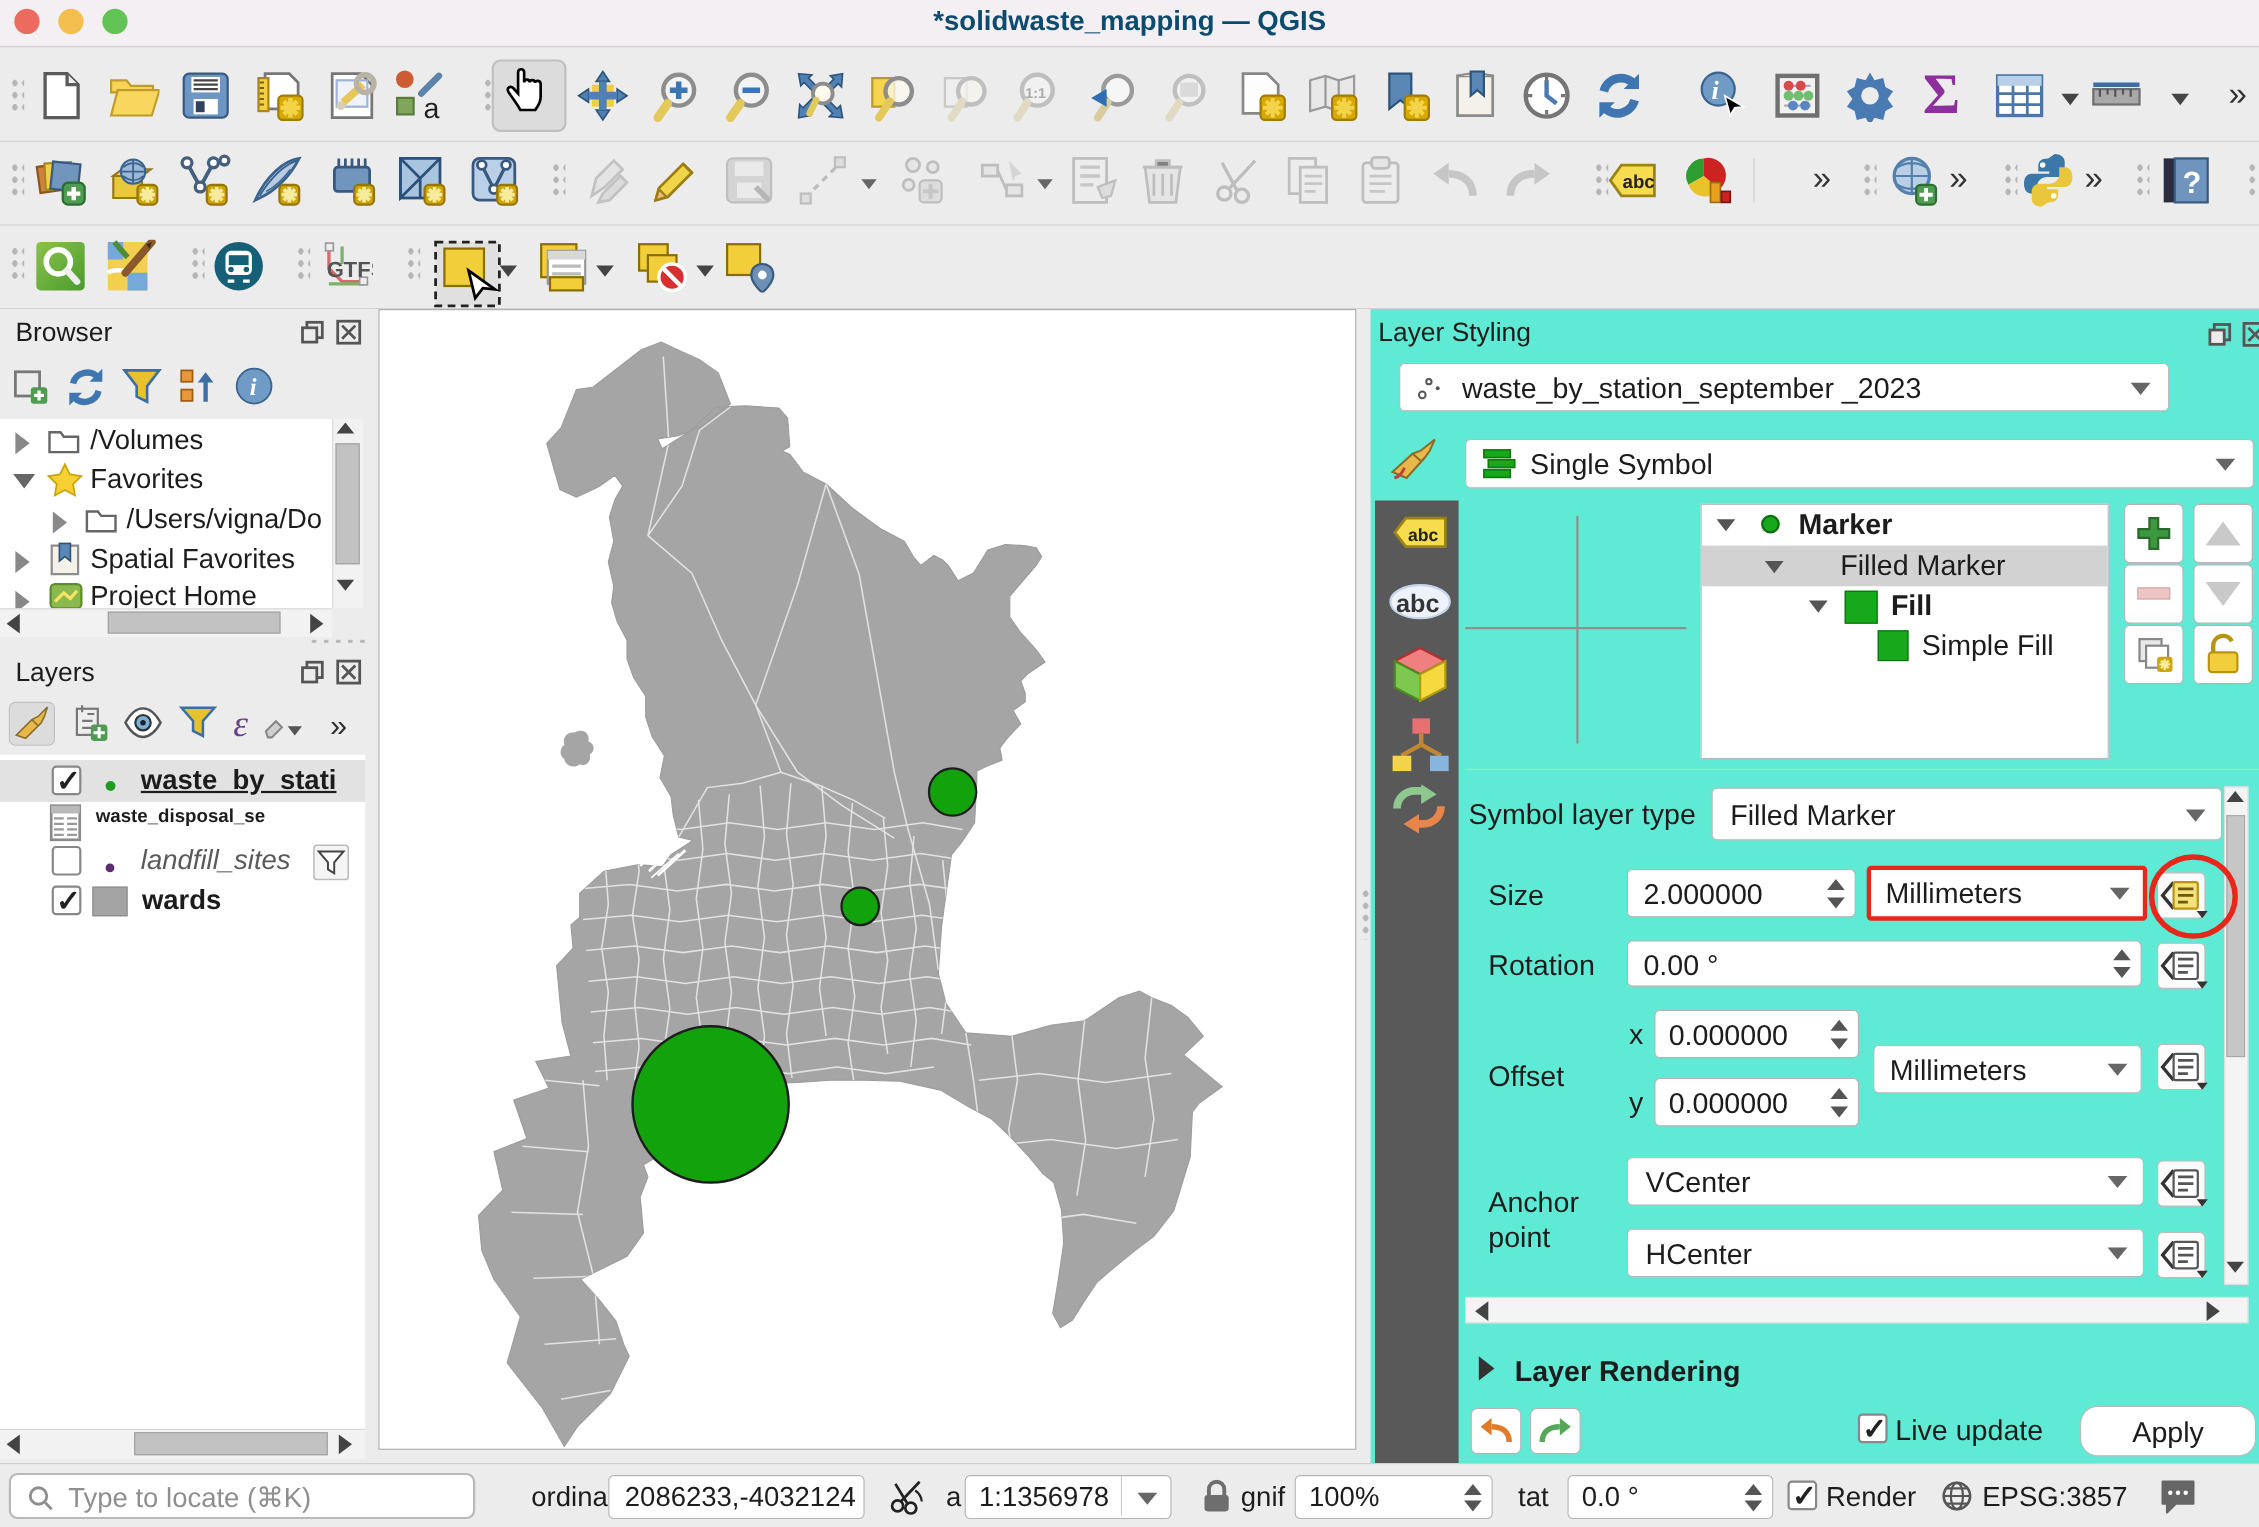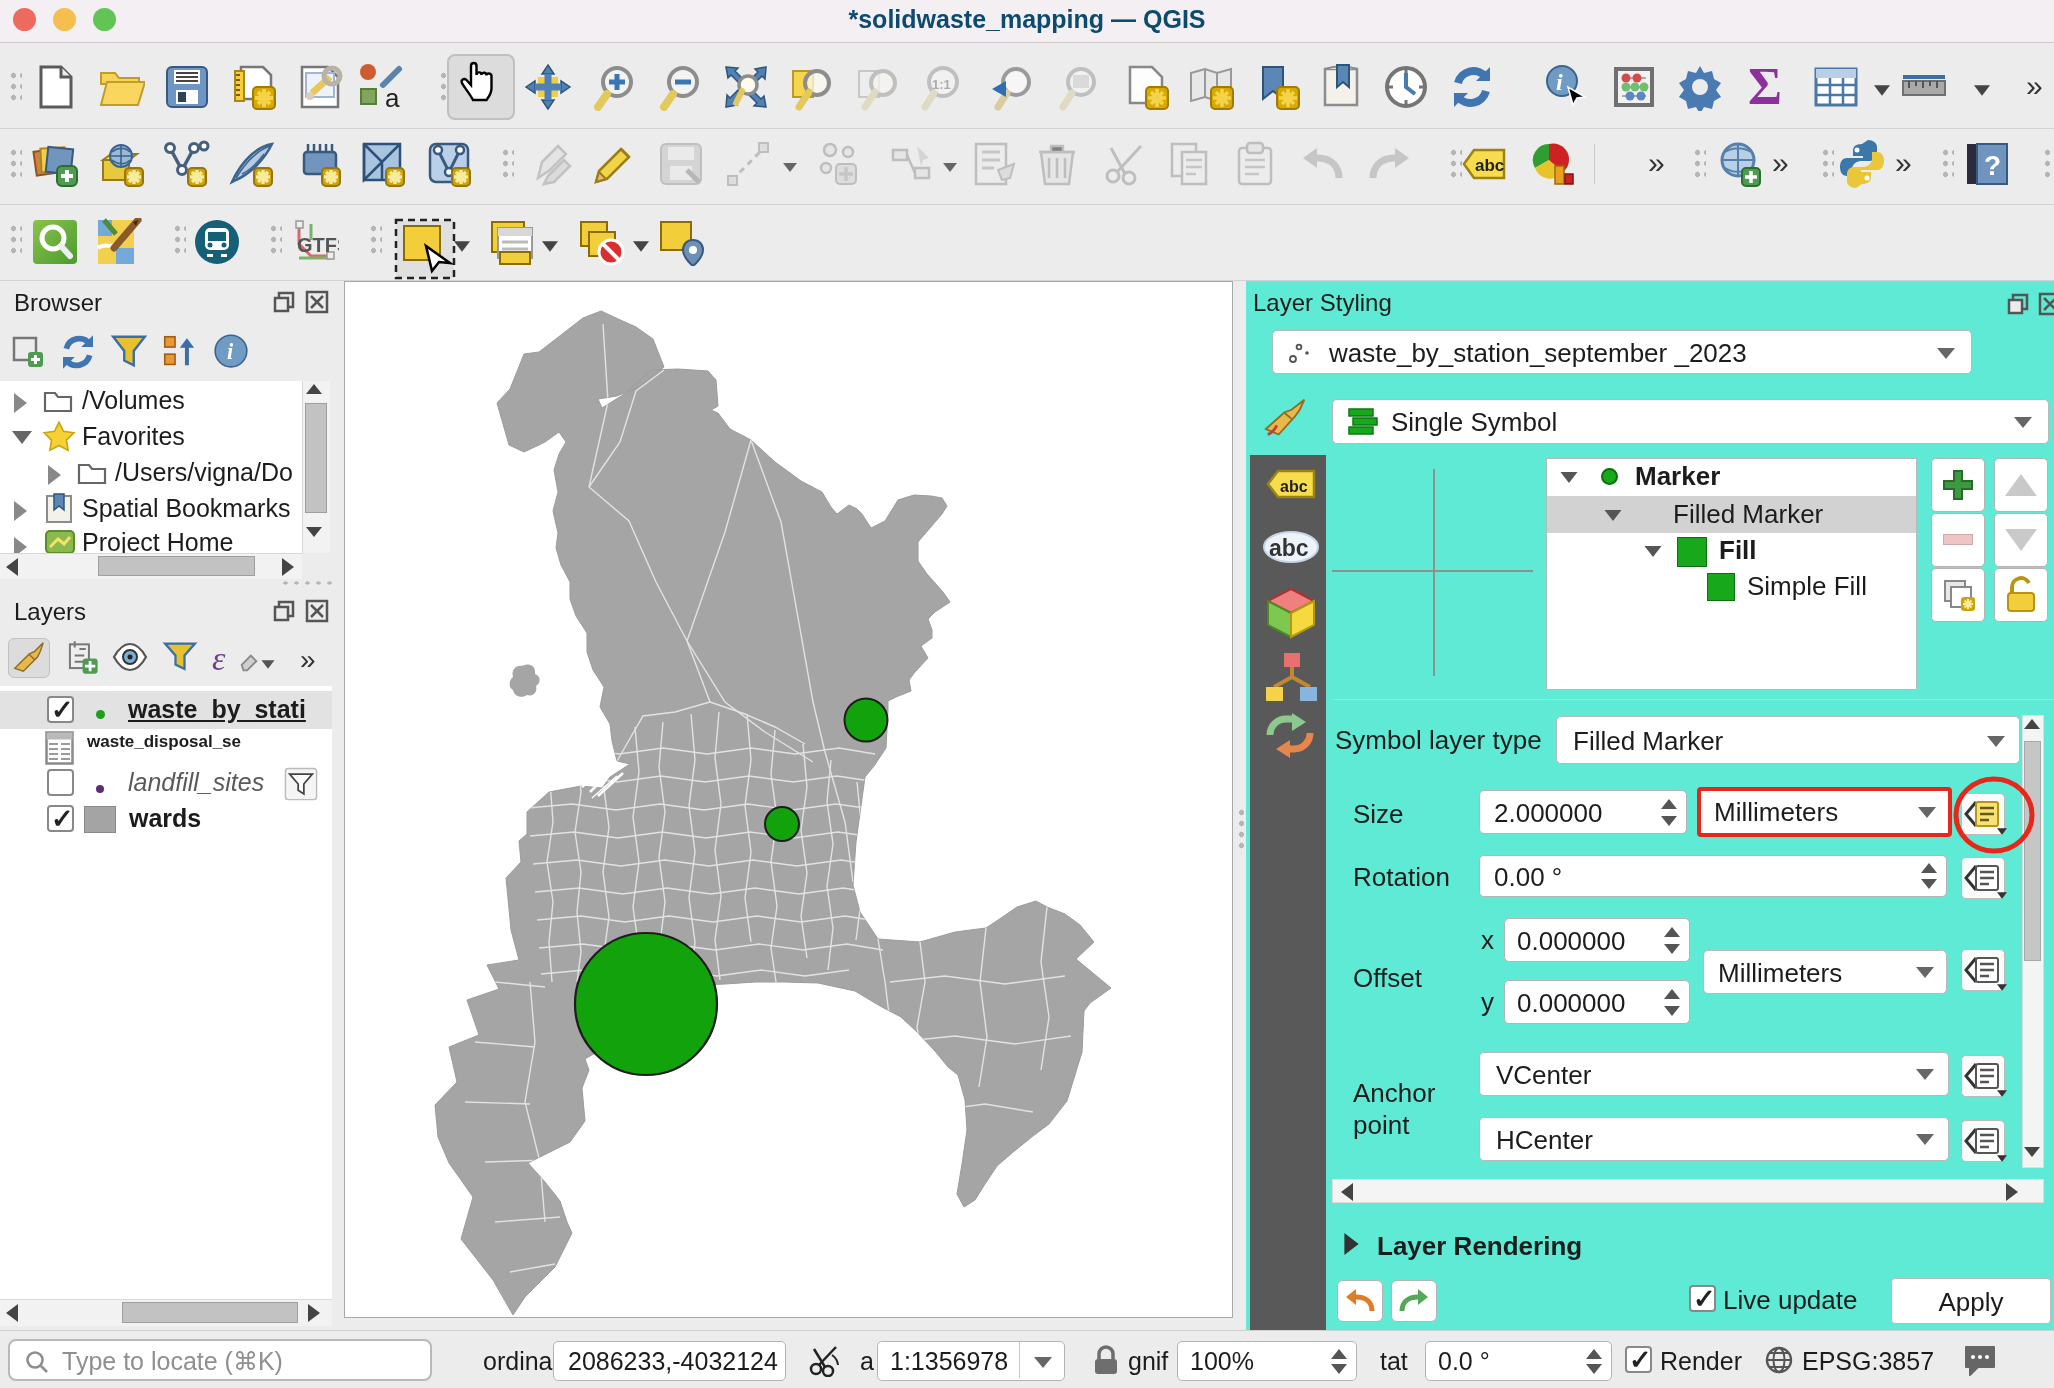--- a/index.html
+++ b/index.html
@@ -494,21 +494,21 @@
       <path d="M3 8h10l3 4h13v14H3z" fill="#fff" stroke="#666" stroke-width="2.2"></path>
     </svg>
   <div class="lbl" style="left:115px;top:177px;font-size:25px;">/Users/vigna/Do</div>
   <div class="abs" style="left:14px;top:220px;">
       <div class="tri-r" style="border-left-color:#888;"></div>
     </div>
   <svg class="abs" style="left:44px;top:212px;width:30px;height:32px;" viewBox="0 0 30 32">
       <path d="M3 3h24v26H3z" fill="#f4f1ea" stroke="#8c8c8c" stroke-width="2"></path>
       <path d="M10 1h10v16l-5-4-5 4z" fill="#5b87b7" stroke="#2e5579" stroke-width="1.5"></path>
     </svg>
-  <div class="lbl" style="left:82px;top:213px;font-size:25px;">Spatial Bookmarks</div>
+  <div class="lbl" style="left:82px;top:213px;font-size:25px;">Spatial Favorites</div>
   <div class="abs" style="left:14px;top:256px;">
       <div class="tri-r" style="border-left-color:#888;"></div>
     </div>
   <svg class="abs" style="left:44px;top:248px;width:32px;height:26px;" viewBox="0 0 32 26">
       <rect x="2" y="2" width="28" height="22" rx="4" fill="#8ab94e" stroke="#5d8c2a" stroke-width="2"></rect>
       <path d="M6 18l8-8 6 5 6-7" stroke="#f7e26a" stroke-width="3" fill="none"></path>
     </svg>
   <div class="lbl" style="left:82px;top:247px;font-size:25px;">Project Home</div>
 
   <div class="abs" style="left:302px;top:100px;width:28px;height:172px;background:#f2f2f2;border-left:1px solid #d8d8d8;"></div>
@@ -884,21 +884,21 @@
       <path d="M28 24c0-9-6-14-16-14" fill="none" stroke="#e07b28" stroke-width="5"></path>
       <path d="M12 2v16L2 10z" fill="#e07b28"></path>
     </svg>
   <div class="box" style="left:145px;top:999px;width:46px;height:42px;border-radius:6px;"></div>
   <svg class="abs" style="left:152px;top:1006px;width:32px;height:28px;" viewBox="0 0 32 28">
       <path d="M4 24c0-9 6-14 16-14" fill="none" stroke="#55a858" stroke-width="5"></path>
       <path d="M20 2v16l10-8z" fill="#55a858"></path>
     </svg>
   <div class="cb ck" style="left:443px;top:1004px;"></div>
   <div class="lbl" style="left:477px;top:1004px;font-size:26px;">Live update</div>
-  <div class="box" style="left:645px;top:997px;width:160px;height:46px;border-radius:4px;border-color:#b9b9b9;">
+  <div class="box" style="left:645px;top:997px;width:160px;height:46px;border-radius:16px;border-color:#b9b9b9;">
     <div class="lbl" style="left:0;right:0;top:8px;text-align:center;font-size:26px;">Apply</div>
   </div>
 </div>
 
 <div class="abs" id="statusbar" style="left:0;top:1330px;width:2054px;height:58px;background:#ececec;border-top:1px solid #d0d0d0;">
   <div class="abs" style="left:8px;top:8px;width:424px;height:42px;background:#fff;border:2px solid #b9b9b9;border-radius:8px;">
     <svg class="abs" style="left:14px;top:8px;width:26px;height:26px;" viewBox="0 0 26 26">
         <circle cx="11" cy="11" r="7.5" fill="none" stroke="#8e8e8e" stroke-width="2.6"></circle>
         <path d="M17 17l6 6" stroke="#8e8e8e" stroke-width="2.6"></path>
       </svg>

